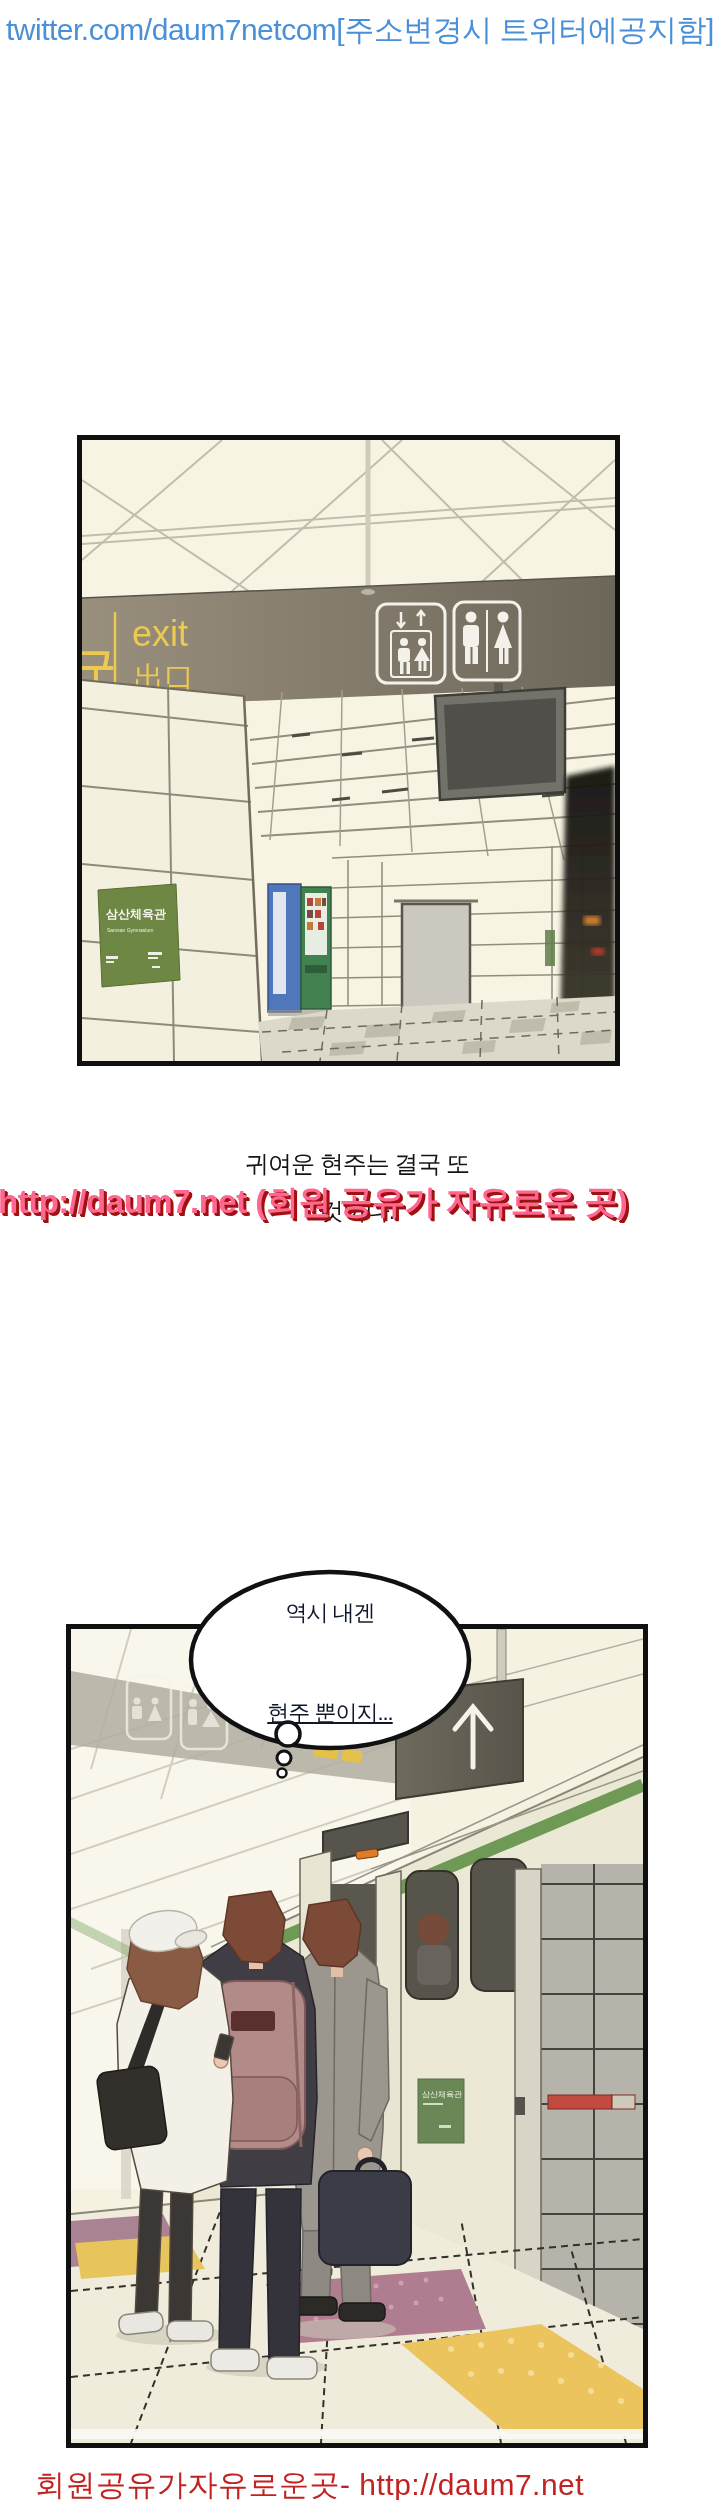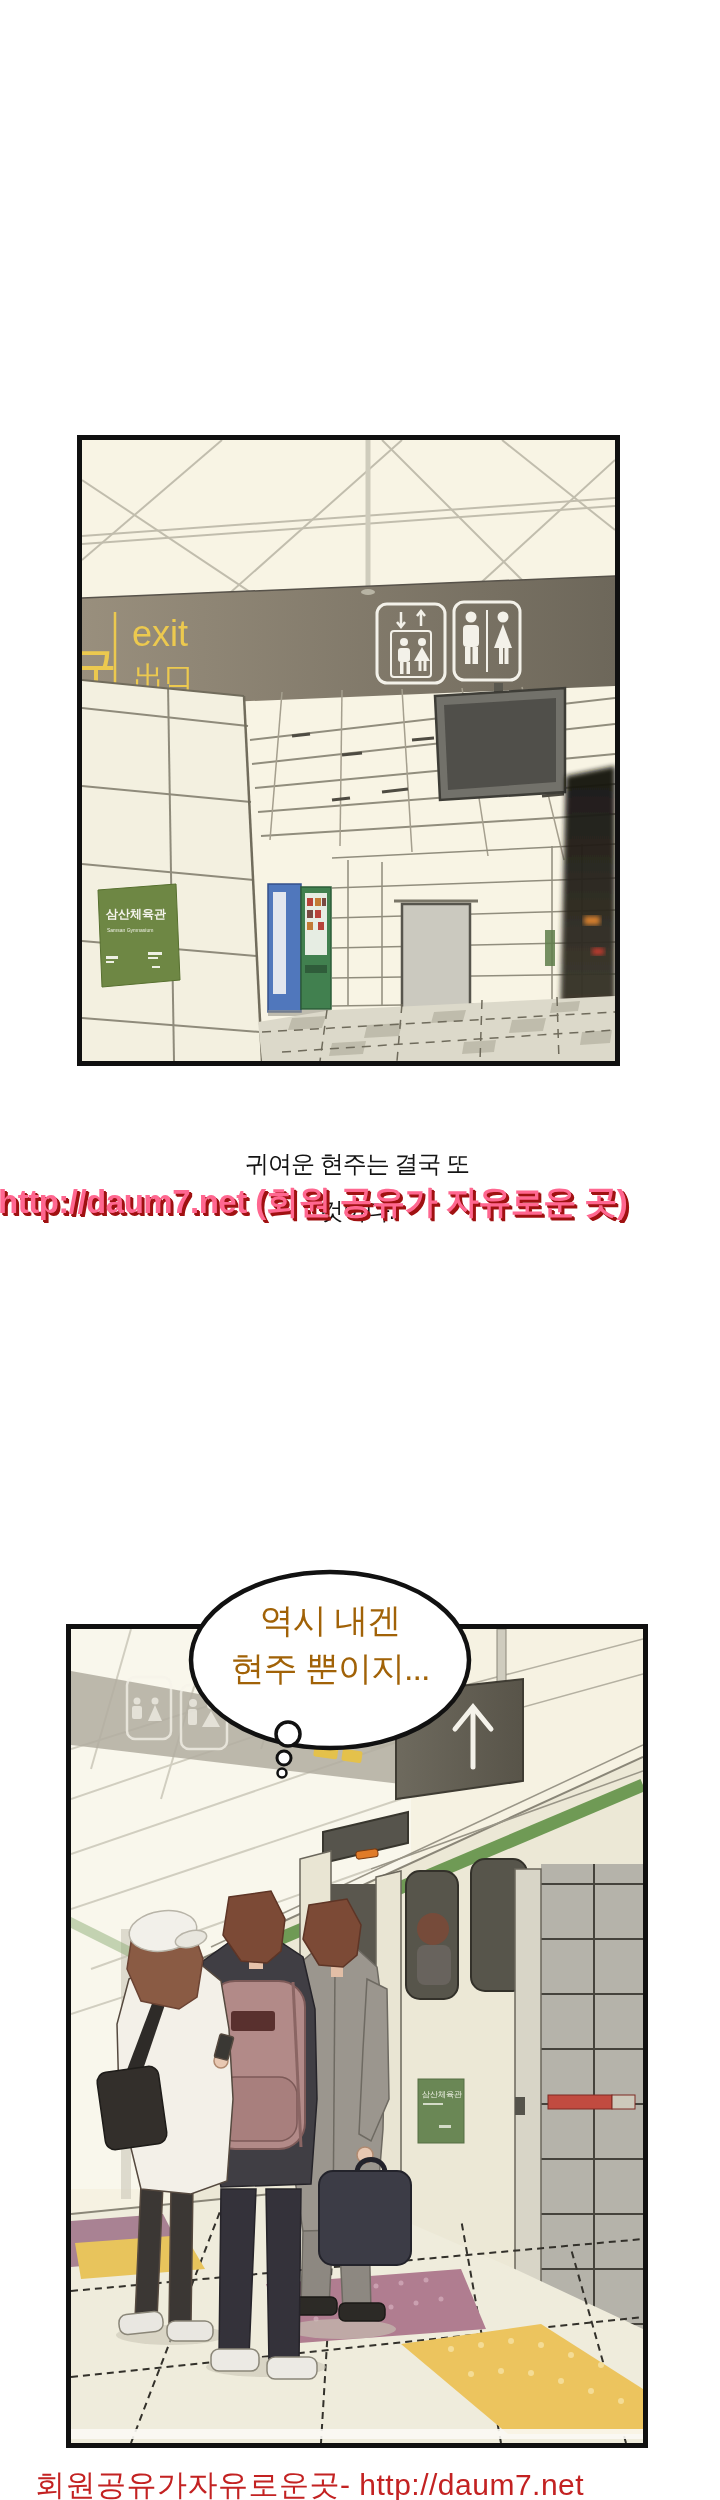--- a/index.html
+++ b/index.html
@@ -10,32 +10,33 @@
   .panel{position:absolute;border:5px solid #101010;background:#f8f4e4;box-sizing:border-box;}
   .p1{left:77px;top:435px;width:543px;height:631px;}
   .p2{left:66px;top:1624px;width:582px;height:824px;background:#f6f2e2;}
   .panel svg{display:block;}
   .narr{position:absolute;left:0;top:1140px;width:714px;text-align:center;color:#141414;
         font-size:24px;line-height:47px;letter-spacing:-1px;}
   .wm{position:absolute;left:-2px;top:1180px;white-space:nowrap;font-size:33px;font-weight:bold;
       color:#ff6790;letter-spacing:-0.5px;
       text-shadow:2px 2px 0 #a01111,3px 3px 0 #a01111;z-index:4;}
   .bubble-svg{position:absolute;left:180px;top:1562px;z-index:5;}
-  .btxt{position:absolute;left:200px;width:260px;text-align:center;color:#a16207;
-        font-size:34px;letter-spacing:-1px;z-index:6;white-space:nowrap;}
-  .bt1{top:1598px;} .bt2{top:1646px;}
+  .btxt{position:absolute;left:200px;width:260px;text-align:center;color:#0f172a;
+        font-size:22px;letter-spacing:-1px;z-index:6;white-space:nowrap;}
+  .bt1{top:1598px;} .bt2{top:1698px;text-decoration:underline;}
   .ftr{position:absolute;left:35px;top:2443px;white-space:nowrap;font-size:30px;
        color:#c32222;letter-spacing:0.5px;margin-top:22px;}
   text{font-family:"Liberation Sans","DejaVu Sans",sans-serif;}
 </style>
 </head>
 <body>
 
 <div class="page">
 
+  <div class="hdr">twitter.com/daum7netcom[주소변경시 트위터에공지함]</div>
 
   <div class="panel p1">
     <svg width="533" height="621" viewBox="0 0 533 621">
       <defs>
         <linearGradient id="bandGrad" x1="0" y1="0" x2="1" y2="0">
           <stop offset="0" stop-color="#998f7d"></stop>
             <stop offset="1" stop-color="#6d675a"></stop>
         </linearGradient>
         <linearGradient id="darkGrad" x1="0" y1="0" x2="0" y2="1">
           <stop offset="0" stop-color="#15130f"></stop>

